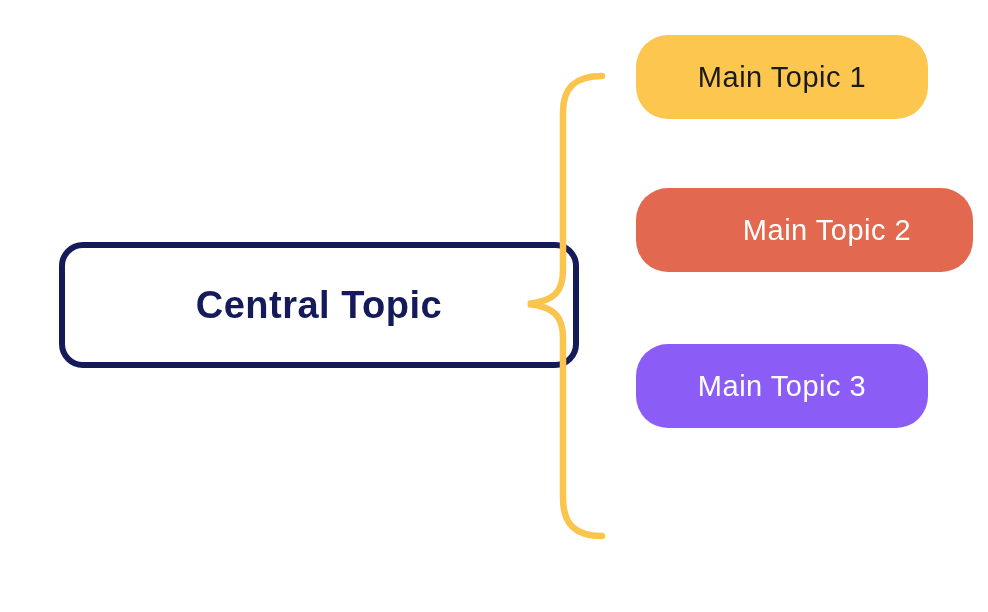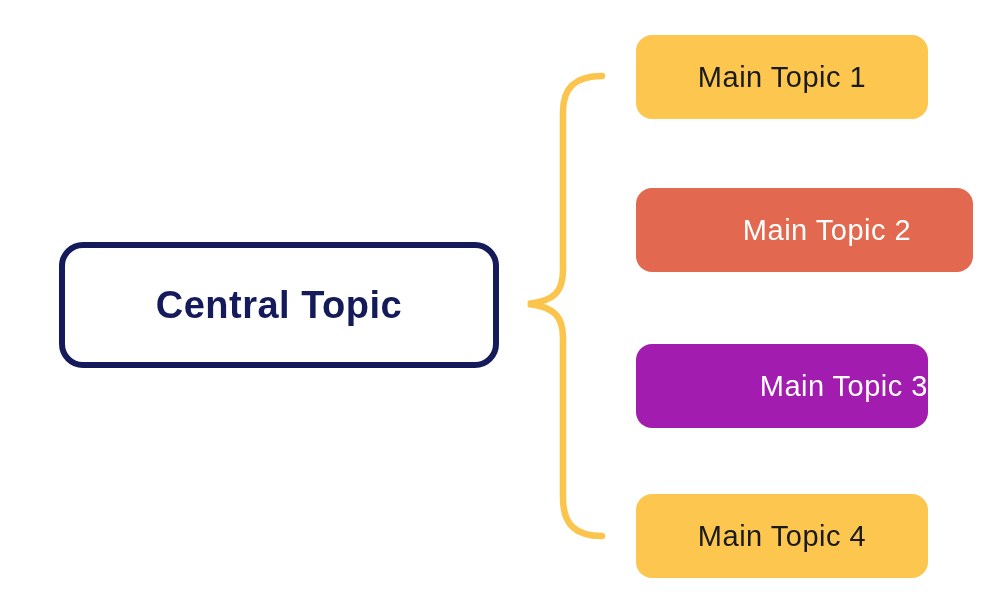--- a/index.html
+++ b/index.html
@@ -12,21 +12,21 @@
     width: 988px;
     height: 612px;
     background: #ffffff;
     overflow: hidden;
     font-family: "Liberation Sans", "DejaVu Sans", sans-serif;
   }
   .central-node {
     position: absolute;
     left: 59px;
     top: 242px;
-    width: 440px;
+    width: 520px;
     height: 126px;
     box-sizing: border-box;
     background: #ffffff;
     border: 6px solid #141a5a;
     border-radius: 24px;
     display: flex;
     align-items: center;
     justify-content: center;
   }
   .central-label {
@@ -42,21 +42,21 @@
     top: 0;
     width: 988px;
     height: 612px;
     pointer-events: none;
   }
   .topic-node {
     position: absolute;
     left: 636px;
     width: 292px;
     height: 84px;
-    border-radius: 16px;
+    border-radius: 32px;
     display: flex;
     align-items: center;
     justify-content: center;
   }
   .topic-node.t0 { top: 35px; }
   .topic-node.t1 { top: 188px; padding-left: 45px; }
   .topic-node.t2 { top: 344px; }
   .topic-node.t3 { top: 494px; }
   .topic-label {
     font-size: 29px;
@@ -85,21 +85,18 @@
   </svg>
 
   <div class="topic-node t0" style="background-color: rgb(252, 198, 79);">
     <span class="topic-label" style="color: rgb(26, 26, 26);">Main Topic 1</span>
   </div>
 
   <div class="topic-node t1" style="background-color: rgb(226, 105, 79);">
     <span class="topic-label" style="color: rgb(255, 255, 255);">Main Topic 2</span>
   </div>
 
-  <div class="topic-node t2" style="background-color: #a21caf; justify-content: flex-end;">
+  <div class="topic-node t2" style="background-color: #8b5cf6;">
     <span class="topic-label" style="color: rgb(255, 255, 255);">Main Topic 3</span>
   </div>
 
-  <div class="topic-node t3" style="background-color: rgb(252, 198, 79);">
-    <span class="topic-label" style="color: rgb(26, 26, 26);">Main Topic 4</span>
-  </div>
 
 </div>
 
 </body></html>

